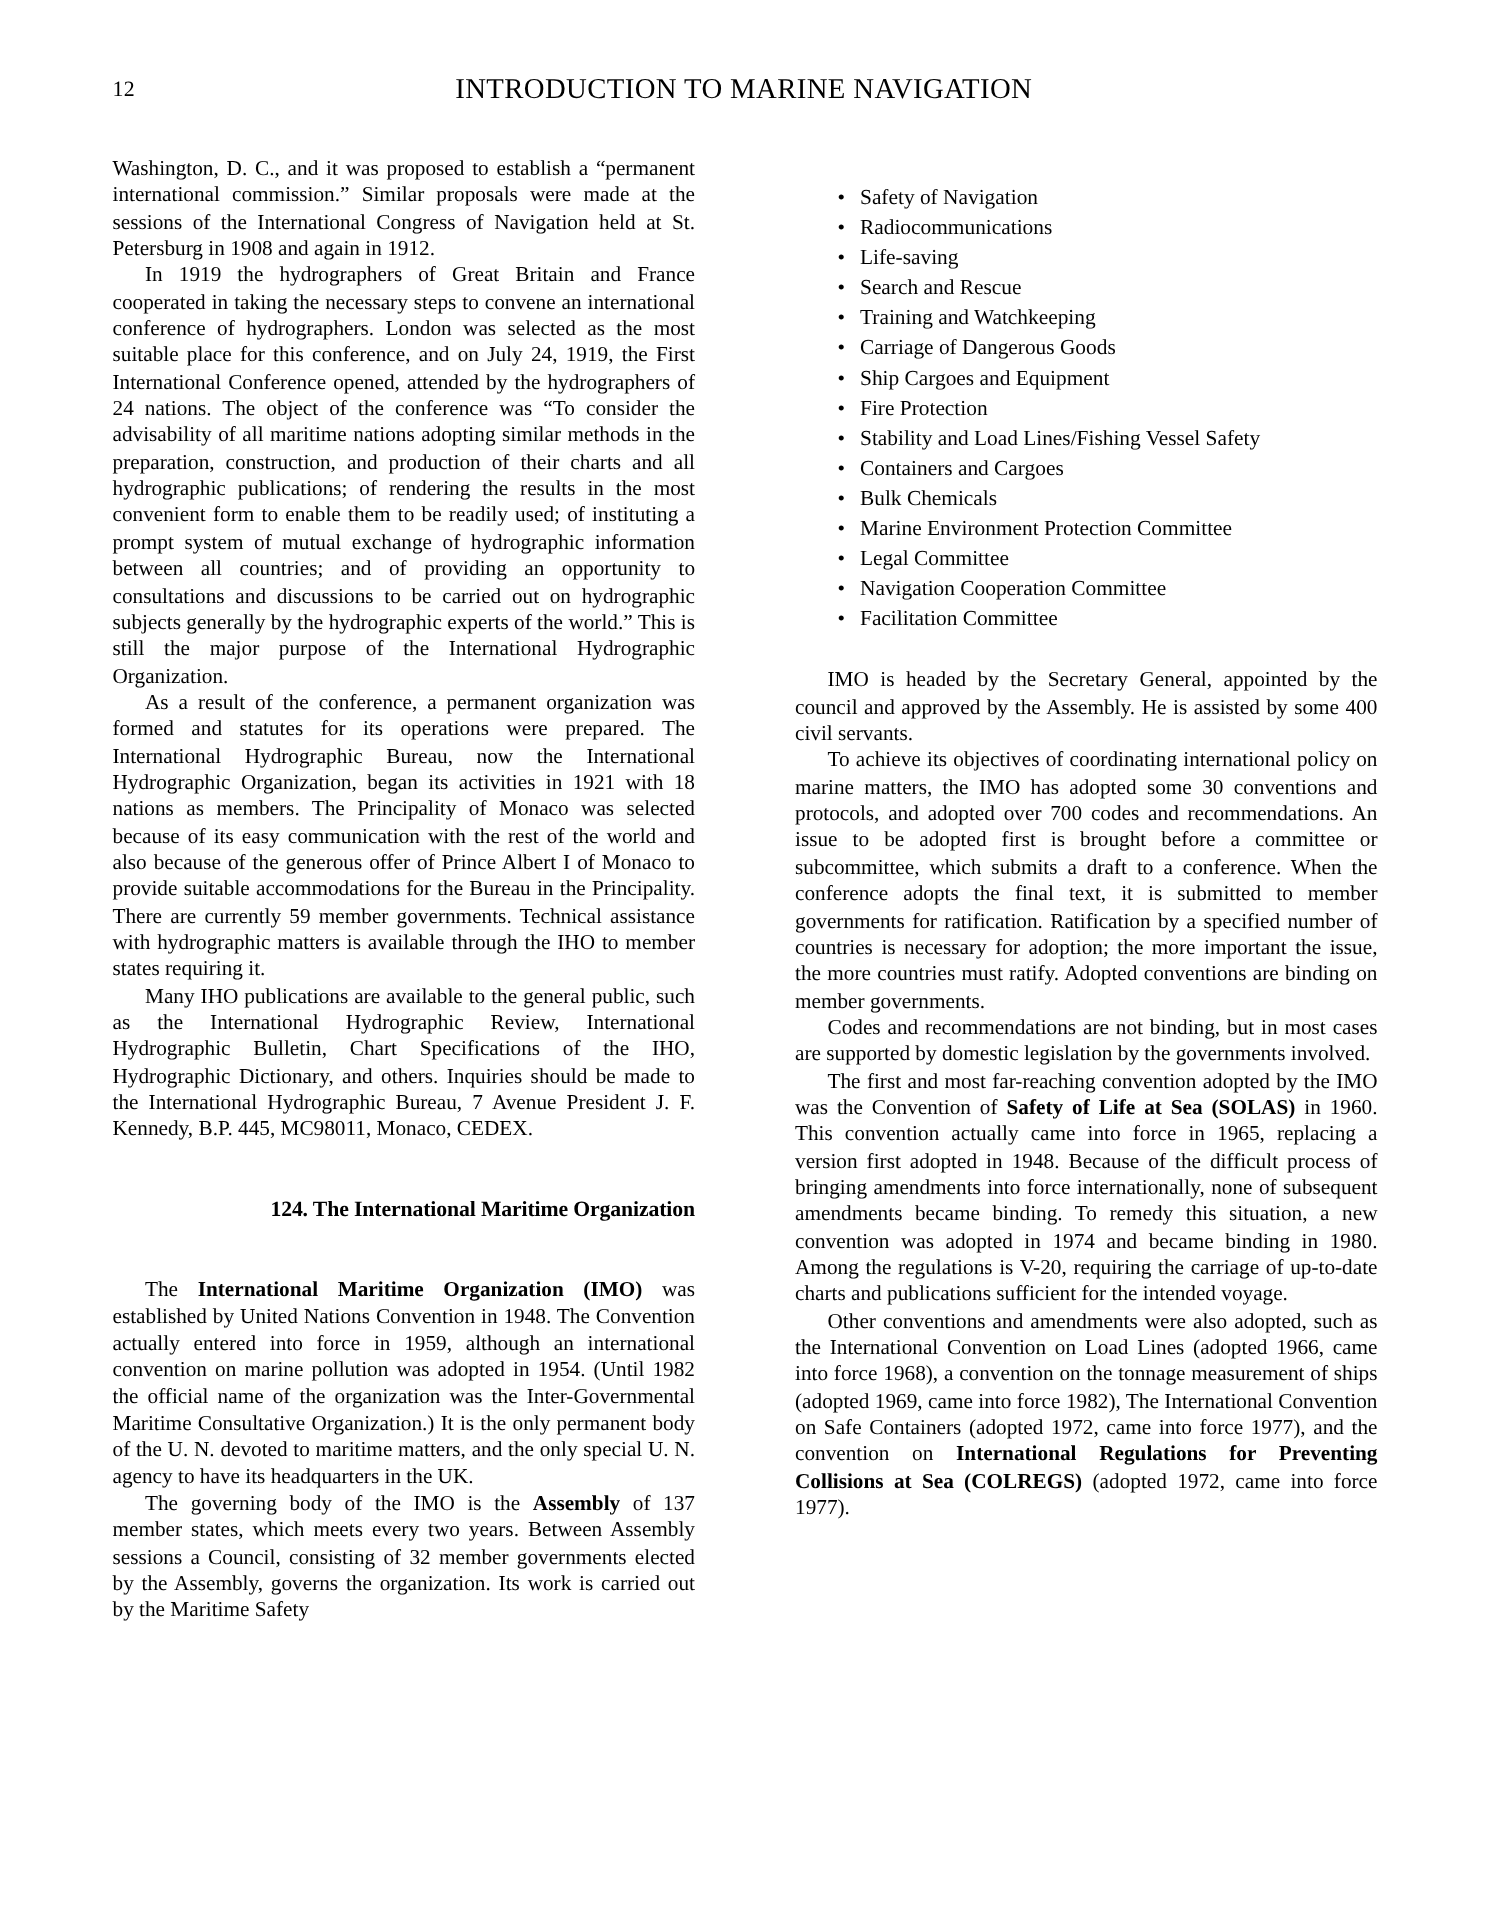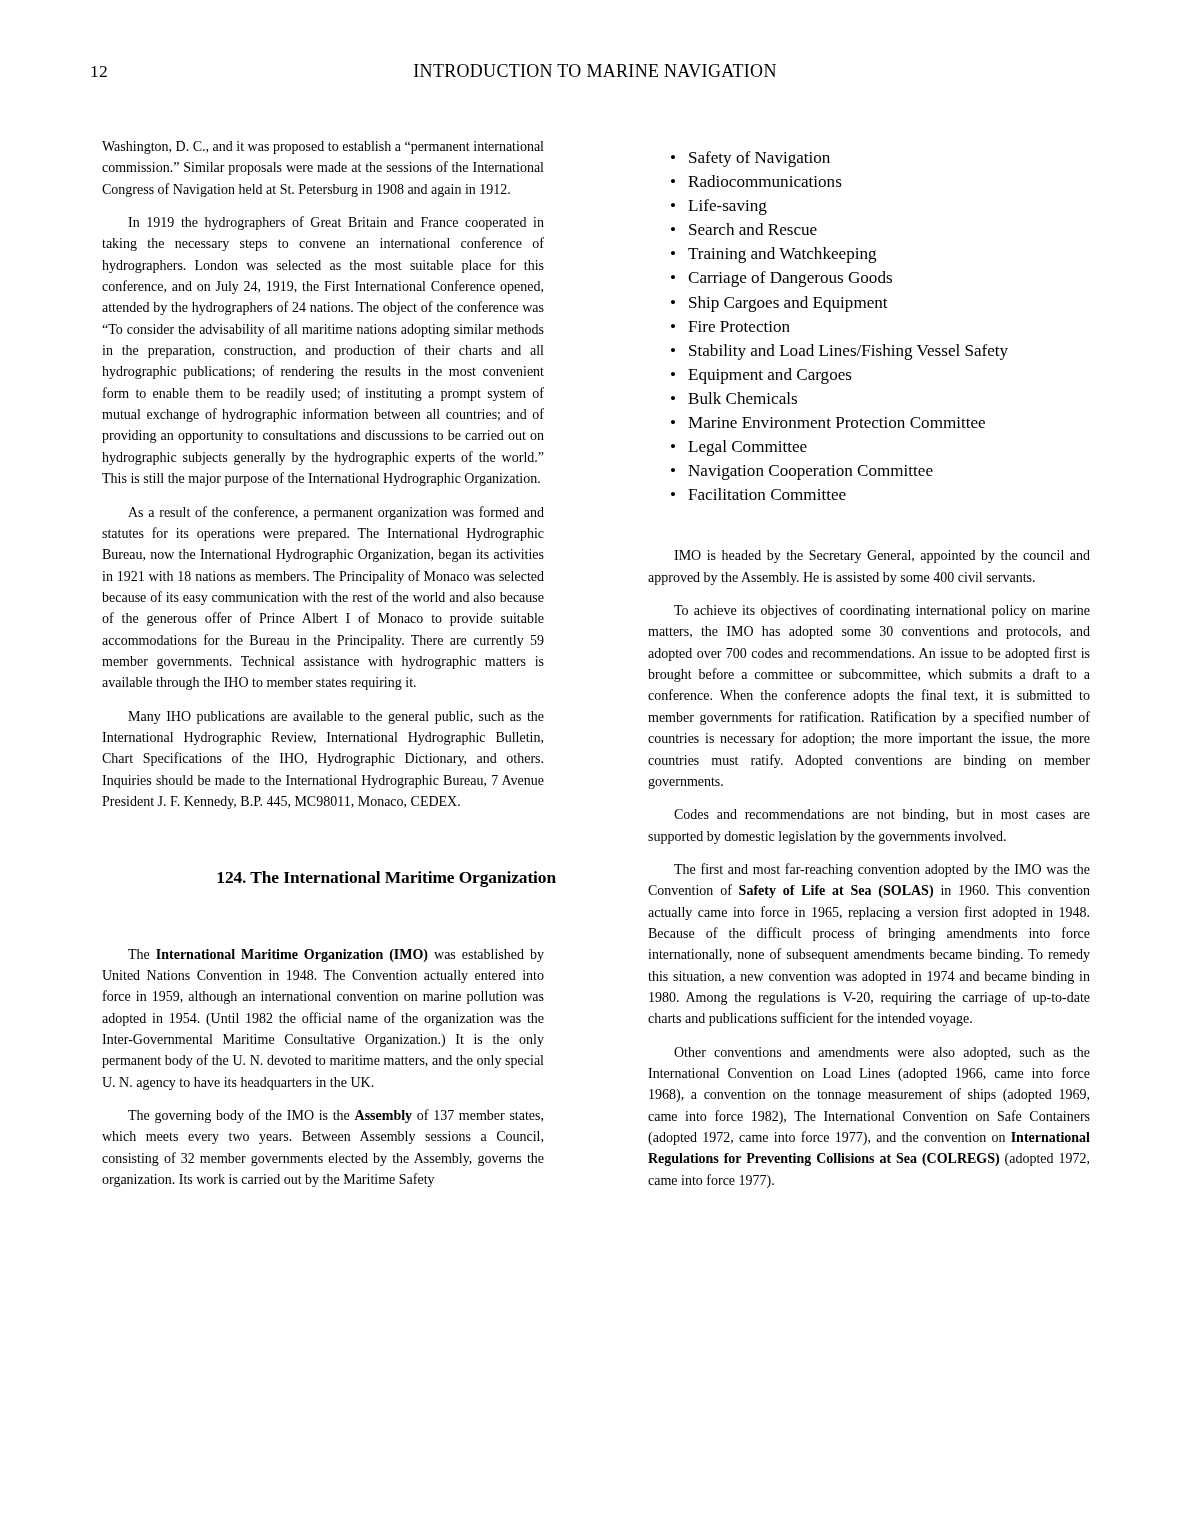--- a/index.html
+++ b/index.html
@@ -37,42 +37,42 @@
     font-size: 17.5px;
     line-height: 26px;
     letter-spacing: 0.2px;
   }
   .head-title {
     position: absolute;
     left: 0;
     top: 0;
     width: 1010px;
     text-align: center;
-    font-size: 18px;
+    font-size: 23px;
     line-height: 26px;
     letter-spacing: 0.3px;
   }
 
   
   .columns {
     position: absolute;
     top: 124px;
     left: 90px;
     width: 1012px;
     height: 1330px;
     display: flex;
     justify-content: space-between;
   }
   .col {
     width: 466px;
   }
 
   p.para {
-    margin: 12px;
-    font-size: 14px;
+    margin: 0;
+    font-size: 17px;
     line-height: 21.35px;
     text-align: justify;
     text-justify: inter-word;
     text-indent: 26px;
     hyphens: none;
   }
   p.para.noindent {
     text-indent: 0;
   }
 
@@ -155,21 +155,21 @@
       <ul class="subcommittees">
         <li><span class="bullet">•</span><span>Safety of Navigation</span></li>
         <li><span class="bullet">•</span><span>Radiocommunications</span></li>
         <li><span class="bullet">•</span><span>Life-saving</span></li>
         <li><span class="bullet">•</span><span>Search and Rescue</span></li>
         <li><span class="bullet">•</span><span>Training and Watchkeeping</span></li>
         <li><span class="bullet">•</span><span>Carriage of Dangerous Goods</span></li>
         <li><span class="bullet">•</span><span>Ship Cargoes and Equipment</span></li>
         <li><span class="bullet">•</span><span>Fire Protection</span></li>
         <li><span class="bullet">•</span><span>Stability and Load Lines/Fishing Vessel Safety</span></li>
-        <li><span class="bullet">•</span><span>Equipment and Cargoes</span></li>
+        <li><span class="bullet">•</span><span>Containers and Cargoes</span></li>
         <li><span class="bullet">•</span><span>Bulk Chemicals</span></li>
         <li><span class="bullet">•</span><span>Marine Environment Protection Committee</span></li>
         <li><span class="bullet">•</span><span>Legal Committee</span></li>
         <li><span class="bullet">•</span><span>Navigation Cooperation Committee</span></li>
         <li><span class="bullet">•</span><span>Facilitation Committee</span></li>
       </ul>
 
       <div class="gap-list-after"></div>
 
       <p class="para">IMO is headed by the Secretary General, appointed by the council and approved by the Assembly. He is assisted by some 400 civil servants.</p>

